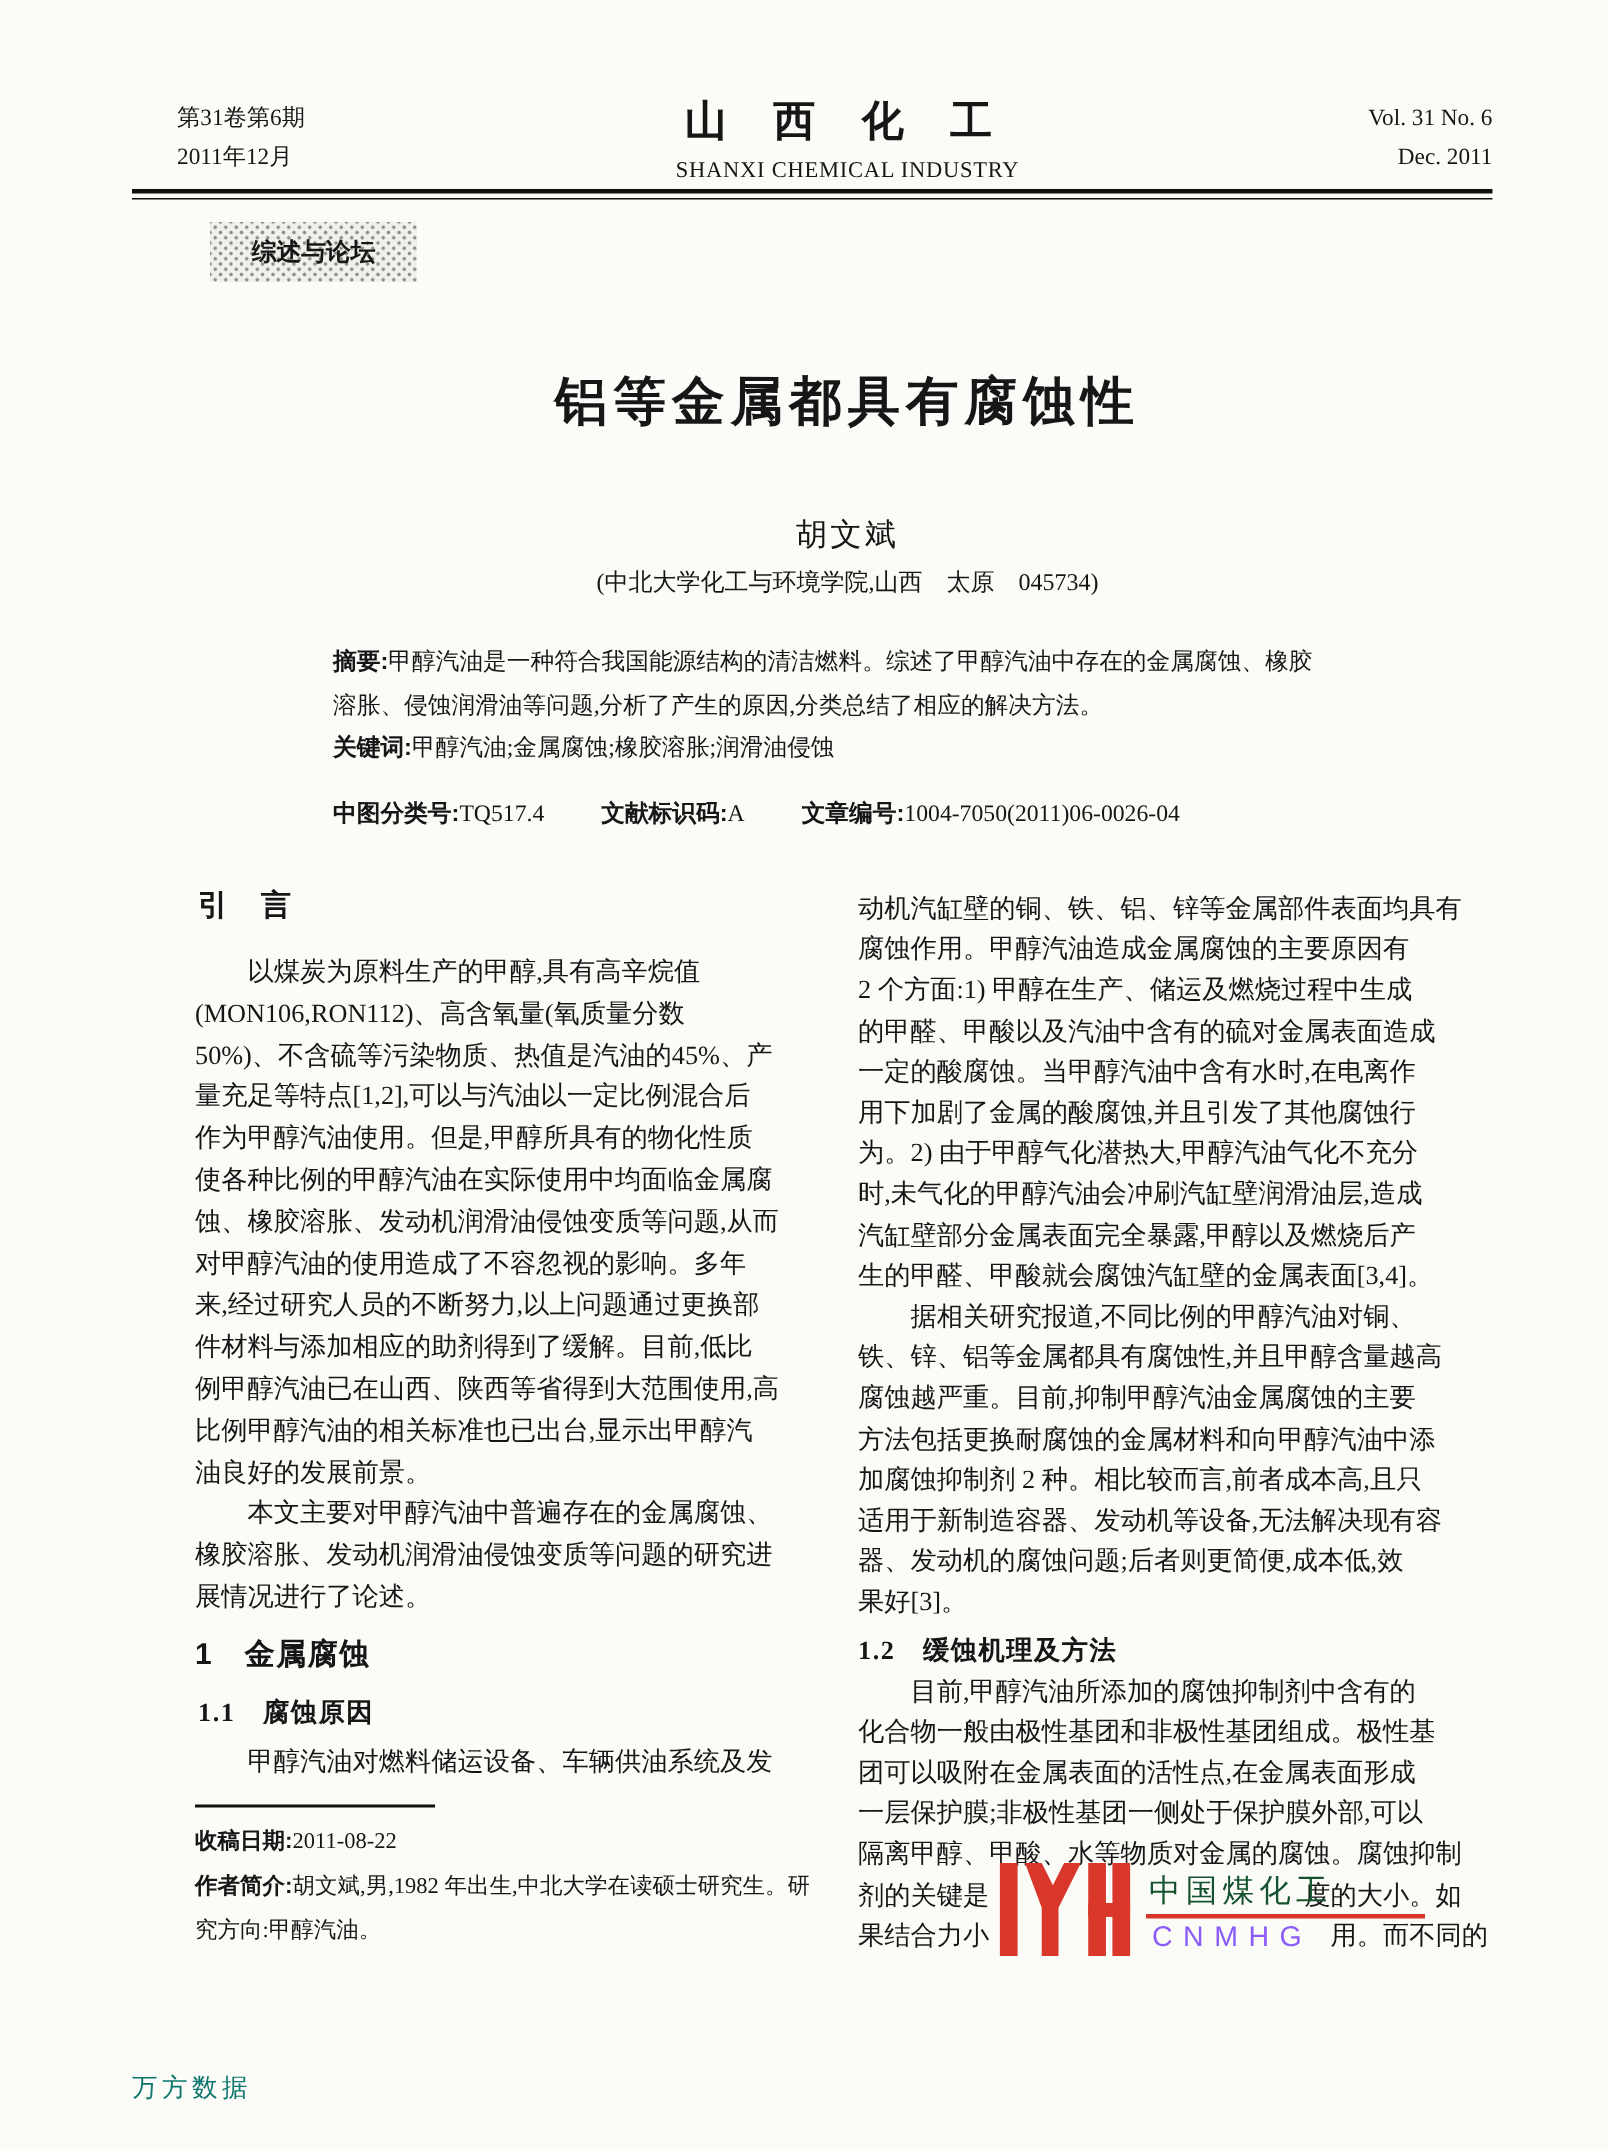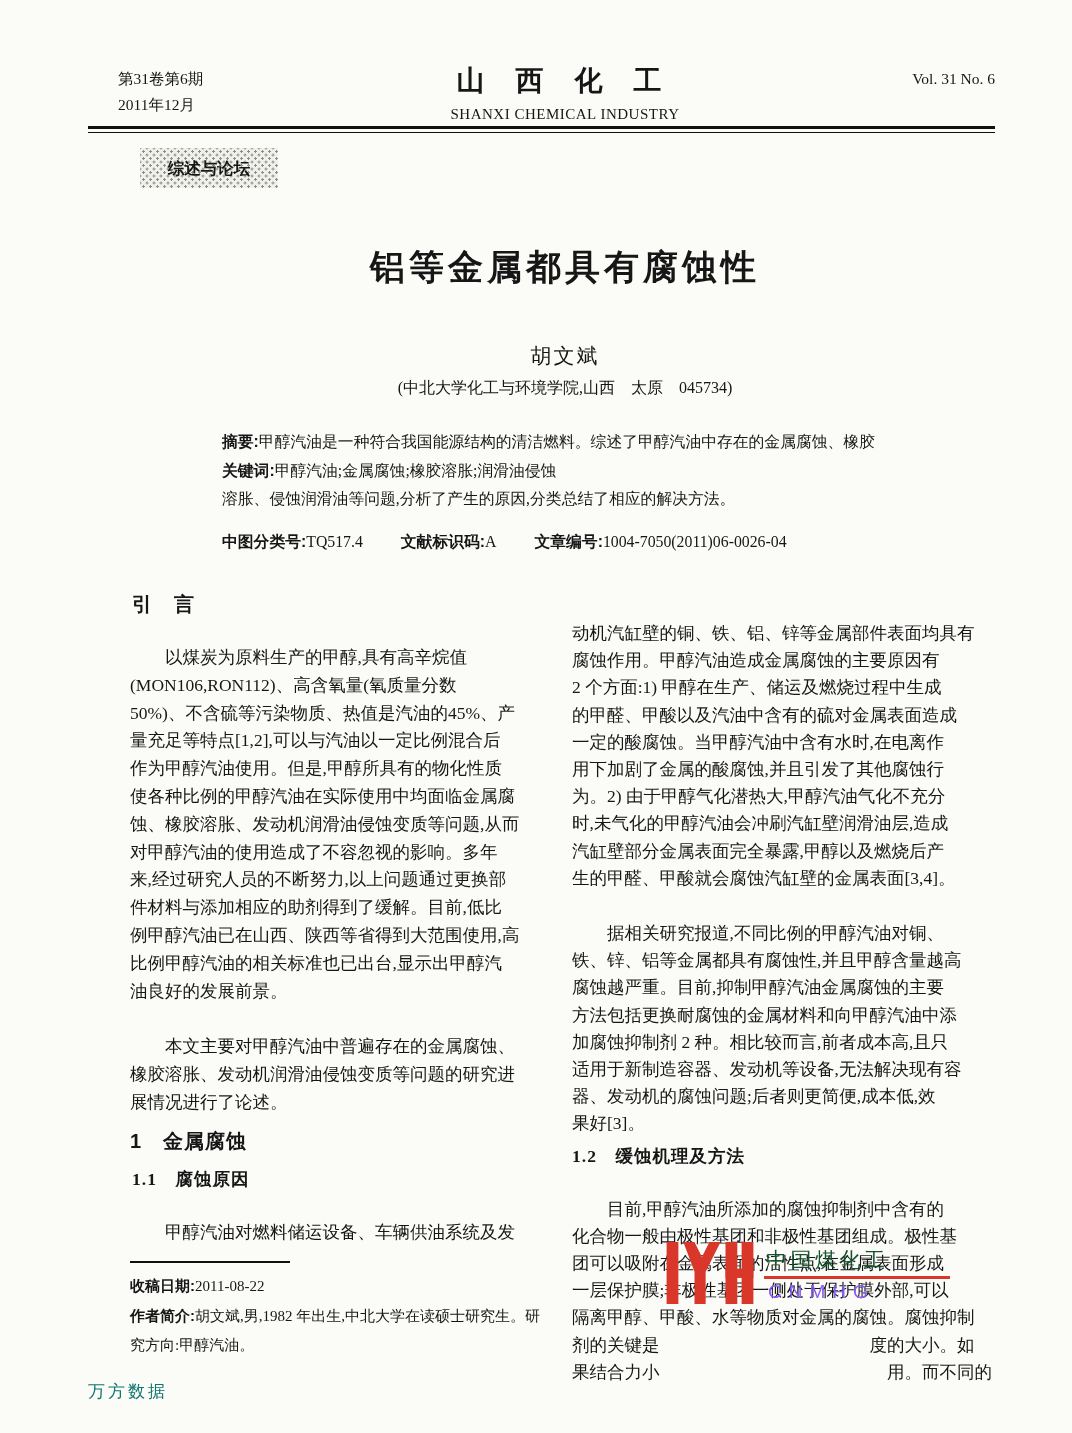--- a/index.html
+++ b/index.html
@@ -5,21 +5,21 @@
   html,body{margin:0;padding:0;}
   body{
     width:1072px;height:1433px;position:relative;
     background:#fbfbf8;
     font-family:"Liberation Serif","DejaVu Serif",serif;
     color:#161616;
     overflow:hidden;
   }
   .abs{position:absolute;}
   .sans{font-family:"Liberation Sans","DejaVu Sans",sans-serif;}
-  .lines{white-space:pre-line;margin-top:28px;}
+  .lines{white-space:pre-line;}
 
   
   .hdr-left{left:118px;top:66px;font-size:15.5px;line-height:26px;}
   .hdr-center{left:130px;top:62px;width:870px;text-align:center;}
   .journal-cn{font-size:28px;font-weight:bold;letter-spacing:12px;}
   .journal-en{font-size:15px;letter-spacing:0.5px;margin-top:6px;}
   .hdr-right{left:700px;top:66px;width:295px;text-align:right;font-size:15.5px;line-height:26px;}
   .dbl-rule{left:88px;top:126px;width:907px;height:3px;
     border-top:3px solid #101010;border-bottom:1.5px solid #101010;}
 
@@ -77,40 +77,41 @@
   <div>2011年12月</div>
 </div>
 
 <div class="abs hdr-center">
   <div class="journal-cn">山 西 化 工</div>
   <div class="journal-en">SHANXI CHEMICAL INDUSTRY</div>
 </div>
 
 <div class="abs hdr-right">
   <div>Vol. 31  No. 6</div>
+  <div>Dec.  2011</div>
 </div>
 
 <div class="abs dbl-rule"></div>
 
 <div class="abs badge sans">
   <span>综述与论坛</span>
 </div>
 
 <div class="abs title sans">铝等金属都具有腐蚀性</div>
 <div class="abs author">胡文斌</div>
 <div class="abs affil">(中北大学化工与环境学院,山西　太原　045734)</div>
 
 <div class="abs abstract">
   <div>
     <span class="lbl">摘要:</span><span>甲醇汽油是一种符合我国能源结构的清洁燃料。综述了甲醇汽油中存在的金属腐蚀、橡胶</span>
   </div>
+  <div>溶胀、侵蚀润滑油等问题,分析了产生的原因,分类总结了相应的解决方法。</div>
   <div>
     <span class="lbl">关键词:</span><span>甲醇汽油;金属腐蚀;橡胶溶胀;润滑油侵蚀</span>
   </div>
-  <div>溶胀、侵蚀润滑油等问题,分析了产生的原因,分类总结了相应的解决方法。</div>
 </div>
 
 <div class="abs clc">
   <span class="grp"><span class="lbl">中图分类号:</span><span>TQ517.4</span></span>
   <span class="grp"><span class="lbl">文献标识码:</span><span>A</span></span>
   <span class="grp"><span class="lbl">文章编号:</span><span>1004-7050(2011)06-0026-04</span></span>
 </div>
 
 <div class="abs col col-left">
   <div class="h2 intro sans">引　言</div>

